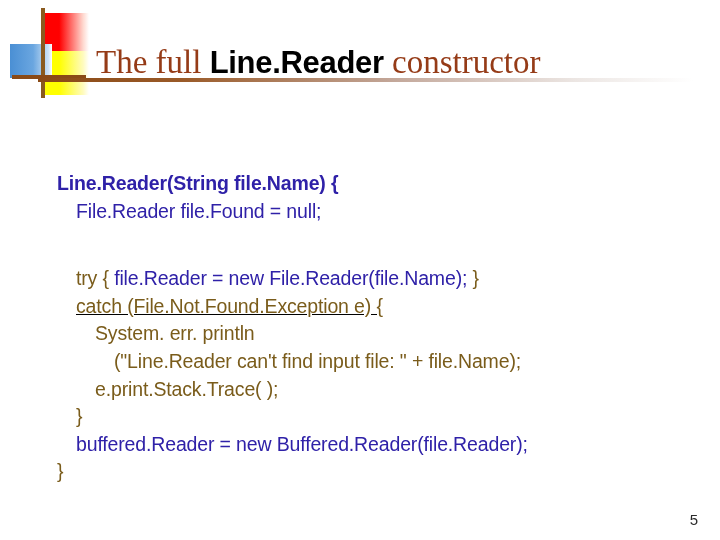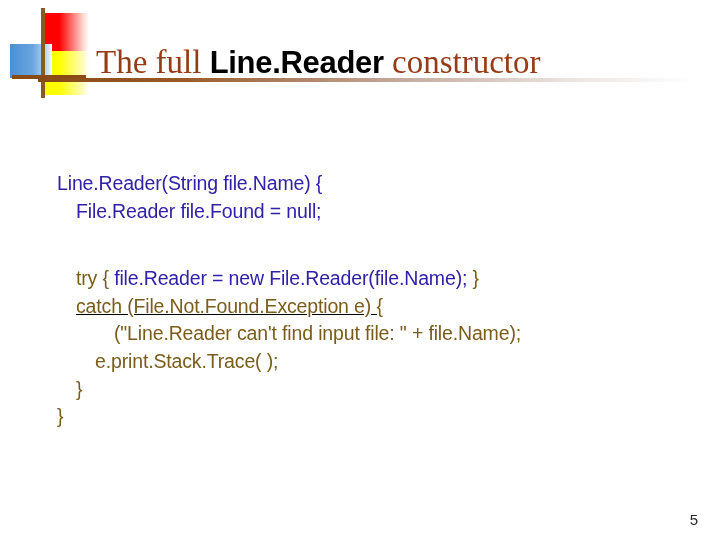--- a/index.html
+++ b/index.html
@@ -141,25 +141,27 @@
     <div class="logo-blue"></div>
     <div class="logo-vline"></div>
     <div class="logo-hline"></div>
   </div>
 
   <div class="title"><span class="title-serif">The full </span><span class="title-bold">Line.Reader</span><span class="title-serif"> constructor</span></div>
 
   <div class="title-rule"></div>
 
   <div class="code-block" id="code-block">
-      <div class="code-line" style="padding-left: 0px;"><span class="c-blue">Line.Reader(String file.Name) {</span></div>
+      <div class="code-line" style="padding-left: 0px; font-weight: bold;"><span class="c-blue">Line.Reader(String file.Name) {</span></div>
       <div class="code-line" style="padding-left: 19px;"><span class="c-blue">File.Reader file.Found = null;</span></div>
       <div class="code-line" style="padding-left: 19px; margin-top: 40px;"><span class="c-olive">try { </span><span class="c-blue">file.Reader = new File.Reader(file.Name);</span><span class="c-olive"> }</span></div>
       <div class="code-line" style="padding-left: 19px; text-decoration: underline;"><span class="c-olive">catch (File.Not.Found.Exception e) {</span></div>
+      <div class="code-line" style="padding-left: 38px;"><span class="c-olive">System. err. println</span></div>
       <div class="code-line" style="padding-left: 57px;"><span class="c-olive">("Line.Reader can't find input file: " + file.Name);</span></div>
       <div class="code-line" style="padding-left: 38px;"><span class="c-olive">e.print.Stack.Trace( );</span></div>
       <div class="code-line" style="padding-left: 19px;"><span class="c-olive">}</span></div>
+      <div class="code-line" style="padding-left: 19px;"><span class="c-blue">buffered.Reader = new Buffered.Reader(file.Reader);</span></div>
       <div class="code-line" style="padding-left: 0px;"><span class="c-olive">}</span></div>
     </div>
 
   <div class="page-number">5</div>
 
 </div>
 
 </body></html>

